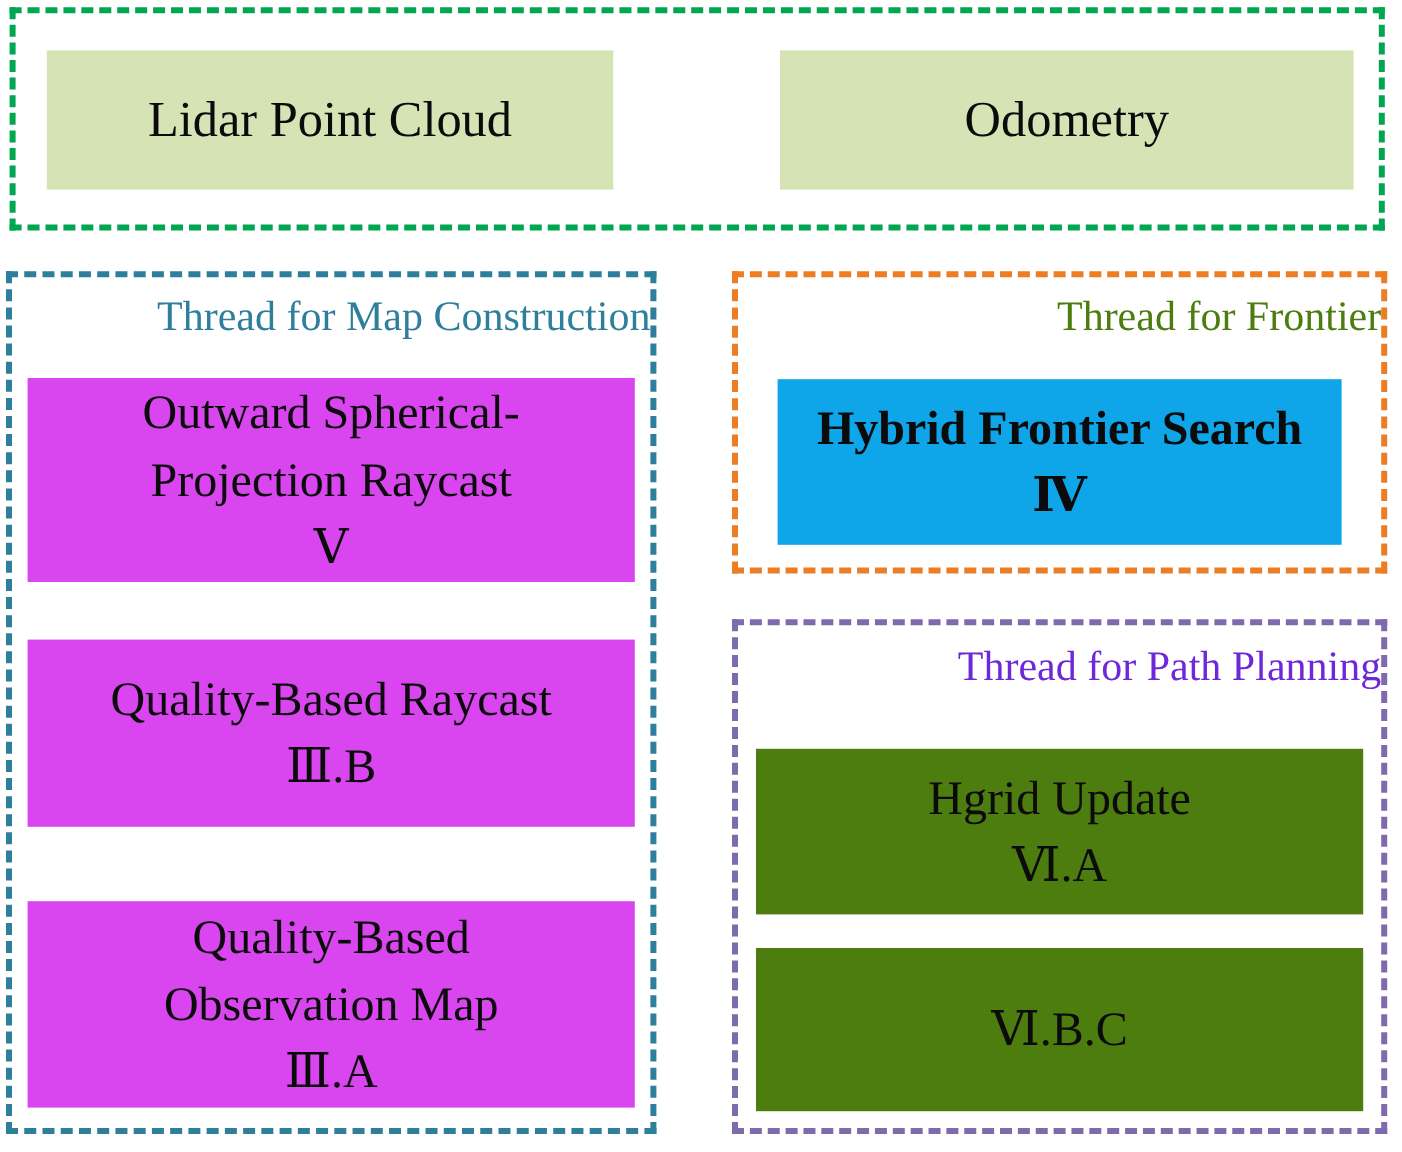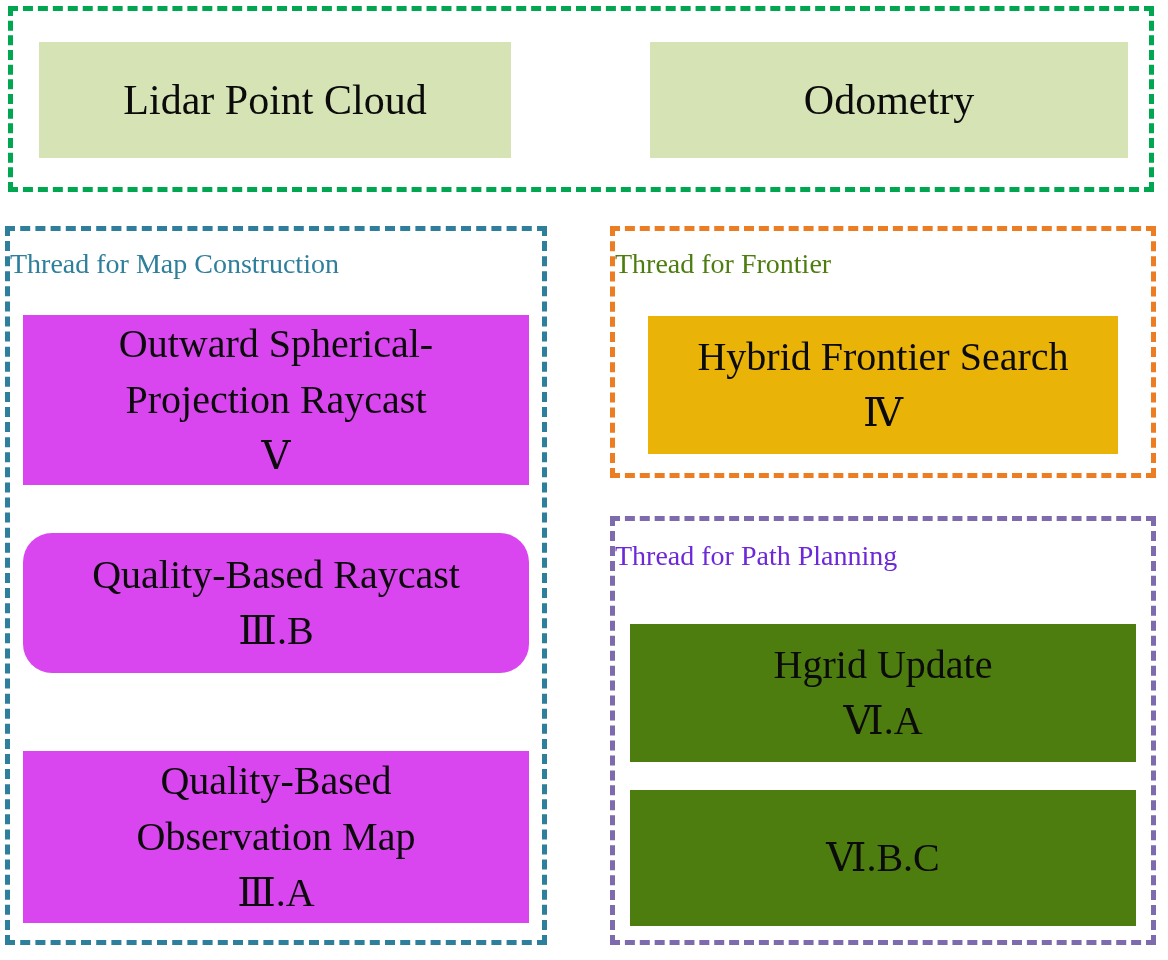--- a/index.html
+++ b/index.html
@@ -25,22 +25,22 @@
   }
   .group-input    { left: 8px;   top: 6px;   width: 1146px; height: 186px; border: 5px dashed #00a650; }
   .group-map      { left: 5px;   top: 226px; width: 542px;  height: 719px; border: 5px dashed #2e7f9b; }
   .group-frontier { left: 610px; top: 226px; width: 546px;  height: 252px; border: 5px dashed #ed7d22; }
   .group-planning { left: 610px; top: 516px; width: 546px;  height: 429px; border: 5px dashed #7e6bad; }
 
   .thread-title {
     position: absolute;
     left: 0;
     width: 100%;
-    text-align: left;
-    font-size: 28px;
+    text-align: right;
+    font-size: 35px;
     line-height: 42px;
     white-space: nowrap;
   }
   .title-map      { top: 12px; color: #2e7f9b; }
   .title-frontier { top: 12px; color: #4d7c0f; }
   .title-planning { top: 14px; color: #6d28d9; }
 
   .node {
     position: absolute;
     display: flex;
@@ -54,30 +54,30 @@
     white-space: nowrap;
   }
   .node .line-big {
     font-size: 42px;
     line-height: 56px;
     white-space: nowrap;
   }
 
   .fill-green  { background: #d6e3b5; }
   .fill-blue   { background: #d946ef; }
-  .fill-orange { background: #eab308; }
+  .fill-orange { background: #0ea5e9; font-weight: bold; }
   .fill-purple { background: #4d7c0f; }
 
   
   .node-lidar    { left: 26px;  top: 31px; width: 472px; height: 116px; }
   .node-odometry { left: 637px; top: 31px; width: 478px; height: 116px; }
 
   
   .node-raycast-out { left: 13px; top: 84px;  width: 506px; height: 170px; }
-  .node-raycast-q   { left: 13px; top: 302px; width: 506px; height: 140px; border-radius: 29px; }
+  .node-raycast-q   { left: 13px; top: 302px; width: 506px; height: 156px; }
   .node-obs-map     { left: 13px; top: 520px; width: 506px; height: 172px; }
 
   
   .node-frontier { left: 33px; top: 85px; width: 470px; height: 138px; }
 
   
   .node-hgrid { left: 15px; top: 103px; width: 506px; height: 138px; }
   .node-plan  { left: 15px; top: 269px; width: 506px; height: 136px; }
 </style>
 </head>

